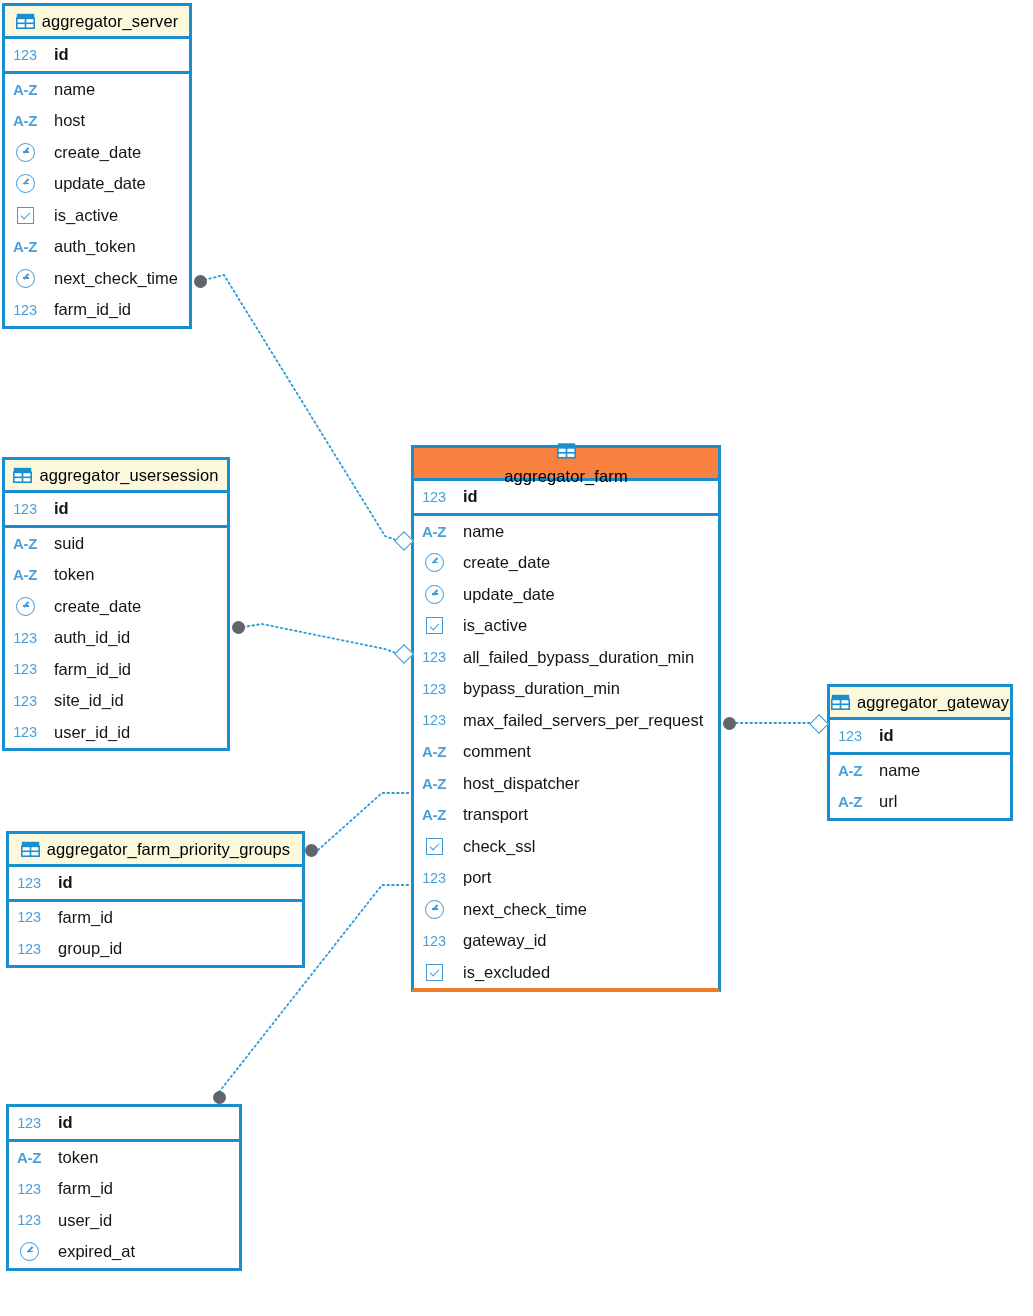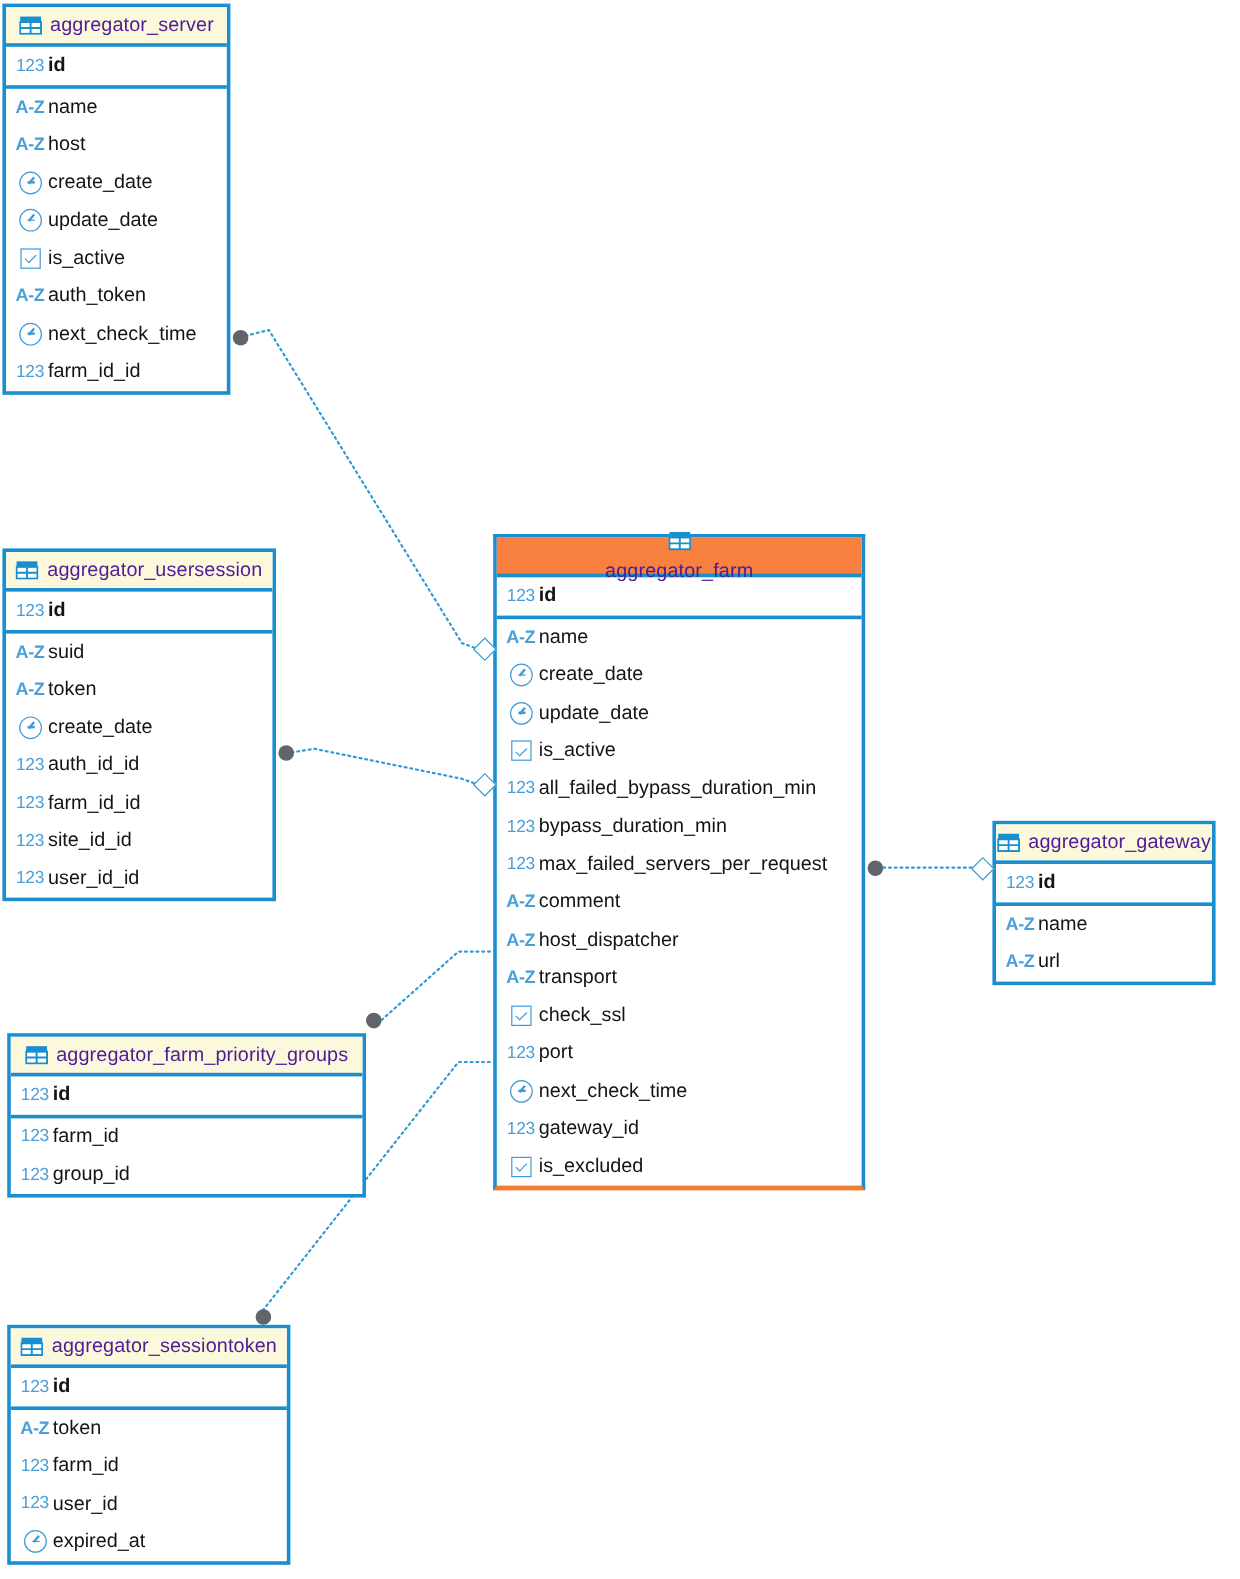--- a/index.html
+++ b/index.html
@@ -55,37 +55,37 @@
   .table-box.selected .tbl-header {
     background: #f9813f;
     border-bottom-color: #1a8fd0;
     flex-direction: column;
   }
   .table-box.selected {
     border-bottom: 4px solid #f07c2e;
   }
   .tbl-title {
     font-size: 16.5px;
-    color: #4c1d95;
+    color: #000000;
     white-space: nowrap;
     letter-spacing: 0.1px;
   }
 
   .pk-section {
     box-sizing: border-box;
     border-bottom: 3px solid #1a8fd0;
   }
 
   .row {
     box-sizing: border-box;
     height: 31.5px;
     display: flex;
     align-items: center;
     padding-left: 9px;
-    gap: 4px;
+    gap: 18px;
     white-space: nowrap;
   }
   .row .fname {
     font-size: 16.5px;
     color: #141414;
   }
   .row.pk .fname { font-weight: bold; }
 
   
   .ficon {
@@ -305,21 +305,21 @@
           <span class="fname">site_id_id</span>
         </div>
         <div class="row">
           <span class="ficon">
             <span class="txt">123</span>
           </span>
           <span class="fname">user_id_id</span>
         </div>
       </div>
     </div>
-    <div class="table-box" style="left: 6px; top: 861px; width: 299px;">
+    <div class="table-box" style="left: 6px; top: 831px; width: 299px;">
       <div class="tbl-header">
         <svg class="tbl-glyph" viewBox="0 0 19 16">
           <rect x="0.8" y="0.8" width="17.4" height="4.6" fill="#1a8fd0"></rect>
           <rect x="0.8" y="5.4" width="17.4" height="9.8" fill="#ffffff" stroke="#1a8fd0" stroke-width="1.6"></rect>
           <line x1="9.5" y1="5.4" x2="9.5" y2="15.2" stroke="#1a8fd0" stroke-width="1.6"></line>
           <line x1="0.8" y1="10.3" x2="18.2" y2="10.3" stroke="#1a8fd0" stroke-width="1.6"></line>
         </svg>
         <span class="tbl-title">aggregator_farm_priority_groups</span>
       </div>
       <div class="pk-section">
@@ -339,29 +339,20 @@
         </div>
         <div class="row">
           <span class="ficon">
             <span class="txt">123</span>
           </span>
           <span class="fname">group_id</span>
         </div>
       </div>
     </div>
     <div class="table-box" style="left: 6px; top: 1104px; width: 236px;">
-      <div class="tbl-header">
-        <svg class="tbl-glyph" viewBox="0 0 19 16">
-          <rect x="0.8" y="0.8" width="17.4" height="4.6" fill="#1a8fd0"></rect>
-          <rect x="0.8" y="5.4" width="17.4" height="9.8" fill="#ffffff" stroke="#1a8fd0" stroke-width="1.6"></rect>
-          <line x1="9.5" y1="5.4" x2="9.5" y2="15.2" stroke="#1a8fd0" stroke-width="1.6"></line>
-          <line x1="0.8" y1="10.3" x2="18.2" y2="10.3" stroke="#1a8fd0" stroke-width="1.6"></line>
-        </svg>
-        <span class="tbl-title">aggregator_sessiontoken</span>
-      </div>
       <div class="pk-section">
         <div class="row pk">
           <span class="ficon">
             <span class="txt">123</span>
           </span>
           <span class="fname">id</span>
         </div>
       </div>
       <div>
         <div class="row">

